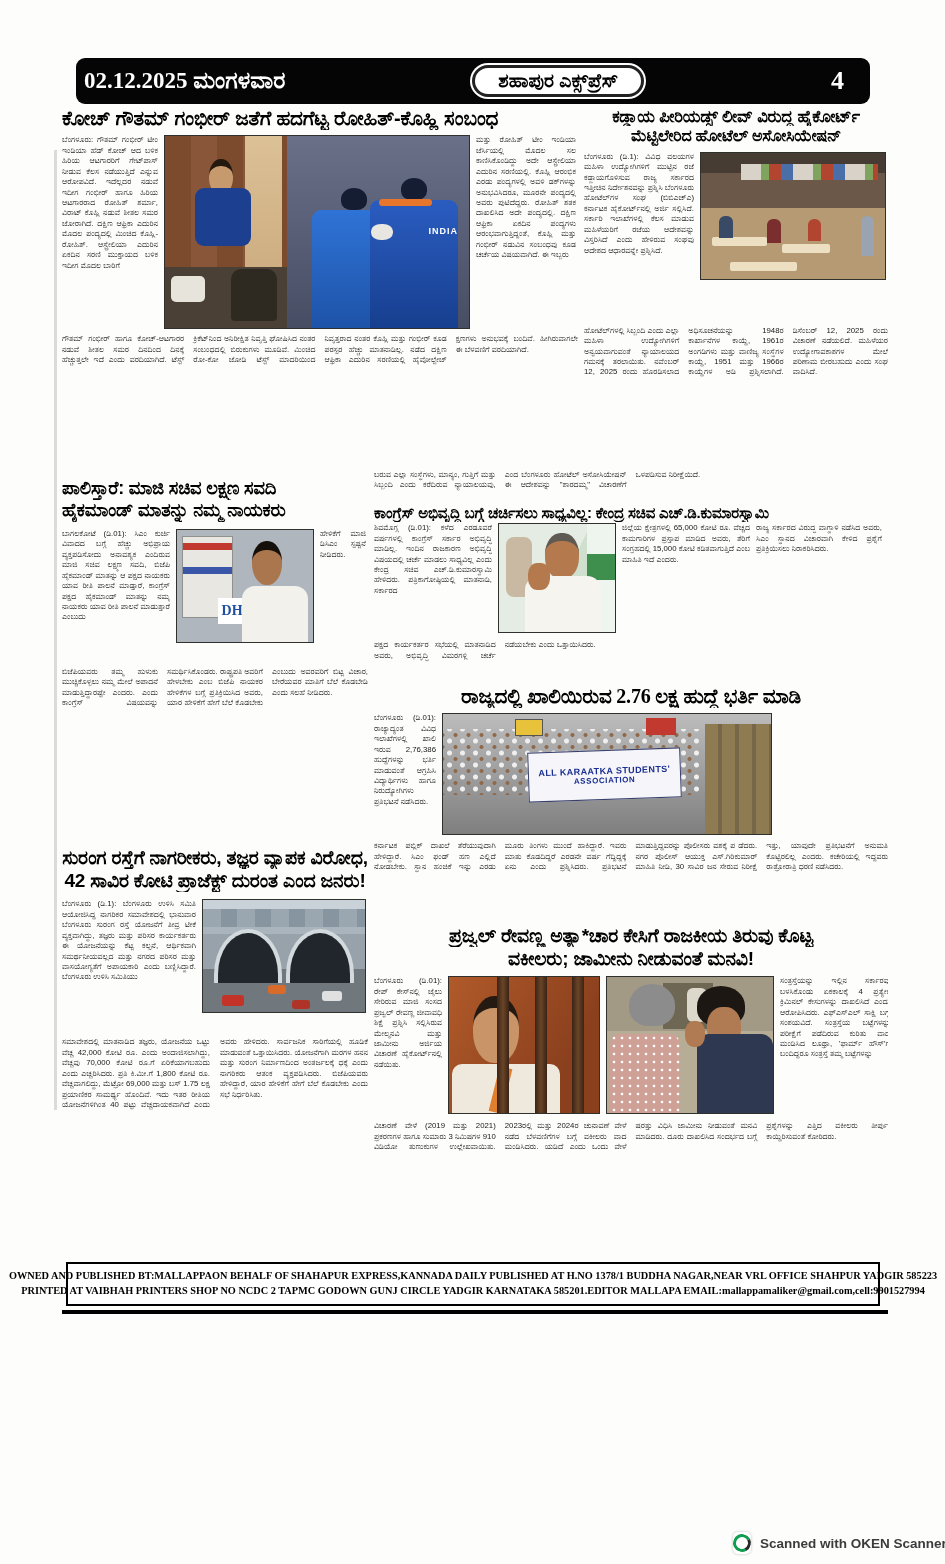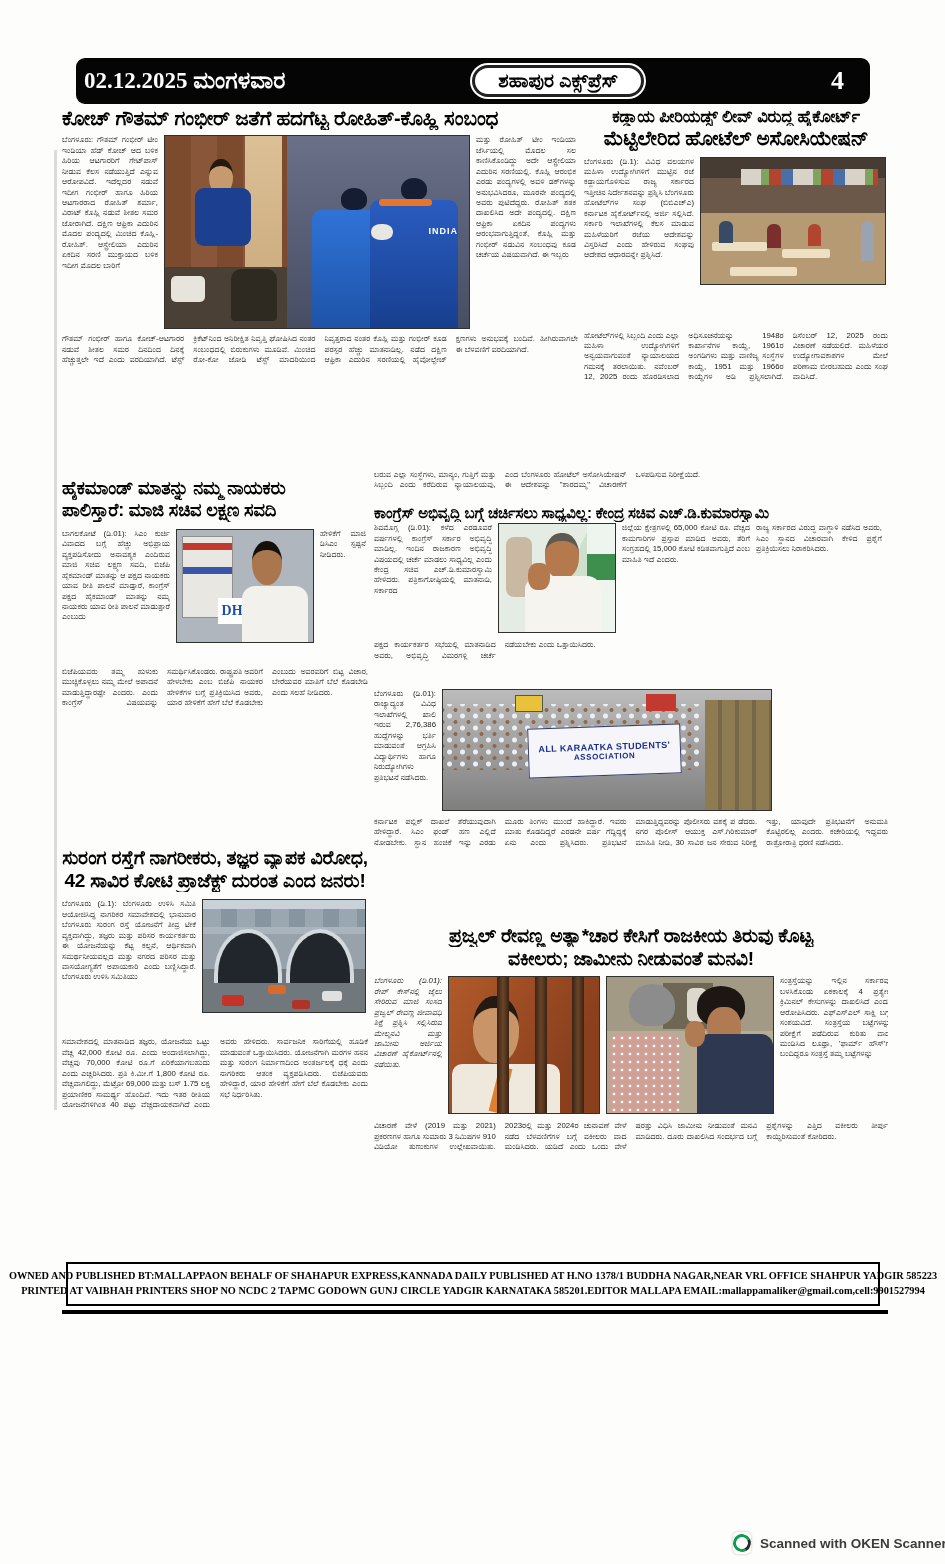--- a/index.html
+++ b/index.html
@@ -163,40 +163,40 @@
           <div class="gloves"></div>
         </div>
       </figure>
       <div class="tcol bt" style="width:100px;height:192px;">ಮತ್ತು ರೋಹಿತ್ ಟೀಂ ಇಂಡಿಯಾ ಜೆರ್ಸಿಯಲ್ಲಿ ಮೊದಲ ಸಲ ಕಾಣಿಸಿಕೊಂಡಿದ್ದು ಅದೇ ಆಸ್ಟ್ರೇಲಿಯಾ ಎದುರಿನ ಸರಣಿಯಲ್ಲಿ. ಕೊಹ್ಲಿ ಆರಂಭಿಕ ಎರಡು ಪಂದ್ಯಗಳಲ್ಲಿ ಅವಳಿ ಡಕ್‌ಗಳನ್ನು ಅನುಭವಿಸಿದರೂ, ಮೂರನೇ ಪಂದ್ಯದಲ್ಲಿ ಅವರು ಪುಟಿದೆದ್ದರು. ರೋಹಿತ್ ಶತಕ ದಾಖಲಿಸಿದ ಅದೇ ಪಂದ್ಯದಲ್ಲಿ. ದಕ್ಷಿಣ ಆಫ್ರಿಕಾ ಏಕದಿನ ಪಂದ್ಯಗಳು ಆರಂಭವಾಗುತ್ತಿದ್ದಂತೆ, ಕೊಹ್ಲಿ ಮತ್ತು ಗಂಭೀರ್ ನಡುವಿನ ಸಂಬಂಧವು ಕೂಡ ಚರ್ಚೆಯ ವಿಷಯವಾಗಿದೆ. ಈ ಇಬ್ಬರು</div>
     </div>
     <div class="bt cols-4" style="margin-top:5px;height:126px;">ಗೌತಮ್ ಗಂಭೀರ್ ಹಾಗೂ ಕೋಚ್-ಆಟಗಾರರ ನಡುವೆ ಶೀತಲ ಸಮರ ದಿನದಿಂದ ದಿನಕ್ಕೆ ಹೆಚ್ಚುತ್ತಲೇ ಇದೆ ಎಂದು ವರದಿಯಾಗಿದೆ. ಟೆಸ್ಟ್ ಕ್ರಿಕೆಟ್‌ನಿಂದ ಅನಿರೀಕ್ಷಿತ ನಿವೃತ್ತಿ ಘೋಷಿಸಿದ ನಂತರ ಸಂಬಂಧದಲ್ಲಿ ಬಿರುಕುಗಳು ಮೂಡಿವೆ. ಮಿಂಚಿದ ರೋ-ಕೋ ಜೋಡಿ ಟೆಸ್ಟ್ ಮಾದರಿಯಿಂದ ನಿವೃತ್ತರಾದ ನಂತರ ಕೊಹ್ಲಿ ಮತ್ತು ಗಂಭೀರ್ ಕೂಡ ಪರಸ್ಪರ ಹೆಚ್ಚು ಮಾತನಾಡಿಲ್ಲ. ನಡೆದ ದಕ್ಷಿಣ ಆಫ್ರಿಕಾ ಎದುರಿನ ಸರಣಿಯಲ್ಲಿ ಹೈವೋಲ್ಟೇಜ್ ಕ್ಷಣಗಳು ಅನುಭವಕ್ಕೆ ಬಂದಿವೆ. ಹೀಗಿರುವಾಗಲೇ ಈ ಬೆಳವಣಿಗೆ ವರದಿಯಾಗಿದೆ.</div>
   </section>
 
   <section id="art-hotel" style="left:584px;top:106px;width:304px;height:364px;">
     <h2 class="hl hl-c" style="font-size:16.5px;">ಕಡ್ಡಾಯ ಪೀರಿಯಡ್ಸ್ ಲೀವ್ ವಿರುದ್ಧ ಹೈಕೋರ್ಟ್</h2>
-    <h2 class="hl hl-c" style="font-size:20px;">ಮೆಟ್ಟಿಲೇರಿದ ಹೋಟೆಲ್ ಅಸೋಸಿಯೇಷನ್</h2>
+    <h2 class="hl hl-c" style="font-size:16px;font-family:Liberation Serif, serif;">ಮೆಟ್ಟಿಲೇರಿದ ಹೋಟೆಲ್ ಅಸೋಸಿಯೇಷನ್</h2>
     <div class="row" style="margin-top:6px;">
       <div class="tcol bt" style="width:110px;height:168px;">ಬೆಂಗಳೂರು (ಡಿ.1): ವಿವಿಧ ವಲಯಗಳ ಮಹಿಳಾ ಉದ್ಯೋಗಿಗಳಿಗೆ ಮುಟ್ಟಿನ ರಜೆ ಕಡ್ಡಾಯಗೊಳಿಸುವ ರಾಜ್ಯ ಸರ್ಕಾರದ ಇತ್ತೀಚಿನ ನಿರ್ದೇಶನವನ್ನು ಪ್ರಶ್ನಿಸಿ ಬೆಂಗಳೂರು ಹೋಟೆಲ್‌ಗಳ ಸಂಘ (ಬಿಬಿಎಚ್‌ಎ) ಕರ್ನಾಟಕ ಹೈಕೋರ್ಟ್‌ನಲ್ಲಿ ಅರ್ಜಿ ಸಲ್ಲಿಸಿದೆ. ಸರ್ಕಾರಿ ಇಲಾಖೆಗಳಲ್ಲಿ ಕೆಲಸ ಮಾಡುವ ಮಹಿಳೆಯರಿಗೆ ರಜೆಯ ಆದೇಶವನ್ನು ವಿಸ್ತರಿಸಿದೆ ಎಂದು ಹೇಳಿರುವ ಸಂಘವು ಆದೇಶದ ಆಧಾರವನ್ನೇ ಪ್ರಶ್ನಿಸಿದೆ.</div>
       <figure class="photo photo-rest" style="width:184px;height:126px;">
         <div class="r-screens"></div>
         <div class="r-table" style="left:6%;bottom:26%;width:30%;"></div>
         <div class="r-table" style="left:44%;bottom:20%;width:26%;"></div>
         <div class="r-table" style="left:16%;bottom:6%;width:36%;"></div>
         <div class="r-person" style="left:10%;bottom:32%;width:14px;height:22px;background:#384a66;"></div>
         <div class="r-person" style="left:36%;bottom:28%;width:14px;height:24px;background:#7a2e2e;"></div>
         <div class="r-person" style="left:58%;bottom:30%;width:13px;height:22px;background:#b2452f;"></div>
         <div class="r-person" style="right:6%;bottom:18%;width:13px;height:40px;background:#9aa4b0;"></div>
       </figure>
     </div>
     <div class="bt cols-3" style="margin-top:6px;height:158px;">ಹೋಟೆಲ್‌ಗಳಲ್ಲಿ ಸಿಬ್ಬಂದಿ ಎಂದು ಎಲ್ಲಾ ಮಹಿಳಾ ಉದ್ಯೋಗಿಗಳಿಗೆ ಅನ್ವಯವಾಗುವಂತೆ ನ್ಯಾಯಾಲಯದ ಗಮನಕ್ಕೆ ತರಲಾಯಿತು. ನವೆಂಬರ್ 12, 2025 ರಂದು ಹೊರಡಿಸಲಾದ ಅಧಿಸೂಚನೆಯನ್ನು 1948ರ ಕಾರ್ಖಾನೆಗಳ ಕಾಯ್ದೆ, 1961ರ ಅಂಗಡಿಗಳು ಮತ್ತು ವಾಣಿಜ್ಯ ಸಂಸ್ಥೆಗಳ ಕಾಯ್ದೆ, 1951 ಮತ್ತು 1966ರ ಕಾಯ್ದೆಗಳ ಅಡಿ ಪ್ರಶ್ನಿಸಲಾಗಿದೆ. ಡಿಸೆಂಬರ್ 12, 2025 ರಂದು ವಿಚಾರಣೆ ನಡೆಯಲಿದೆ. ಮಹಿಳೆಯರ ಉದ್ಯೋಗಾವಕಾಶಗಳ ಮೇಲೆ ಪರಿಣಾಮ ಬೀರಬಹುದು ಎಂದು ಸಂಘ ವಾದಿಸಿದೆ.</div>
   </section>
 
   <section id="art-savadi" style="left:62px;top:478px;width:306px;height:366px;">
+    <h2 class="hl" style="font-size:18px;">ಪಾಲಿಸ್ತಾರೆ: ಮಾಜಿ ಸಚಿವ ಲಕ್ಷ್ಮಣ ಸವದಿ</h2>
     <h2 class="hl" style="font-size:18px;">ಹೈಕಮಾಂಡ್ ಮಾತನ್ನು ನಮ್ಮ ನಾಯಕರು</h2>
-    <h2 class="hl" style="font-size:18px;">ಪಾಲಿಸ್ತಾರೆ: ಮಾಜಿ ಸಚಿವ ಲಕ್ಷ್ಮಣ ಸವದಿ</h2>
     <div class="row" style="margin-top:7px;">
       <div class="tcol bt" style="width:108px;height:130px;">ಬಾಗಲಕೋಟೆ (ಡಿ.01): ಸಿಎಂ ಕುರ್ಚಿ ವಿವಾದದ ಬಗ್ಗೆ ಹೆಚ್ಚು ಅಭಿಪ್ರಾಯ ವ್ಯಕ್ತಪಡಿಸೋದು ಅನಾವಶ್ಯಕ ಎಂದಿರುವ ಮಾಜಿ ಸಚಿವ ಲಕ್ಷ್ಮಣ ಸವದಿ, ಬಿಜೆಪಿ ಹೈಕಮಾಂಡ್ ಮಾತನ್ನು ಆ ಪಕ್ಷದ ನಾಯಕರು ಯಾವ ರೀತಿ ಪಾಲನೆ ಮಾಡ್ತಾರೆ, ಕಾಂಗ್ರೆಸ್ ಪಕ್ಷದ ಹೈಕಮಾಂಡ್ ಮಾತನ್ನು ನಮ್ಮ ನಾಯಕರು ಯಾವ ರೀತಿ ಪಾಲನೆ ಮಾಡುತ್ತಾರೆ ಎಂಬುದು</div>
       <figure class="photo photo-savadi" style="width:136px;height:112px;">
         <div class="dh-rack">
           <div class="dh-strip1"></div>
           <div class="dh-strip2"></div>
         </div>
         <div class="dh-box">DH</div>
         <div class="sv-head"></div>
         <div class="sv-torso"></div>
@@ -219,20 +219,21 @@
         <div class="hdk-torso"></div>
         <div class="hdk-hand"></div>
       </figure>
       <div class="tcol bt" style="width:128px;height:112px;">ಜಿಲ್ಲೆಯ ಕ್ಷೇತ್ರಗಳಲ್ಲಿ 65,000 ಕೋಟಿ ರೂ. ವೆಚ್ಚದ ಕಾಮಗಾರಿಗಳ ಪ್ರಸ್ತಾಪ ಮಾಡಿದ ಅವರು, ತೆರಿಗೆ ಸಂಗ್ರಹದಲ್ಲಿ 15,000 ಕೋಟಿ ಕಡಿತವಾಗುತ್ತಿದೆ ಎಂಬ ಮಾಹಿತಿ ಇದೆ ಎಂದರು.</div>
       <div class="tcol bt" style="width:126px;height:112px;">ರಾಜ್ಯ ಸರ್ಕಾರದ ವಿರುದ್ಧ ವಾಗ್ದಾಳಿ ನಡೆಸಿದ ಅವರು, ಸಿಎಂ ಸ್ಥಾನದ ವಿಚಾರವಾಗಿ ಕೇಳಿದ ಪ್ರಶ್ನೆಗೆ ಪ್ರತಿಕ್ರಿಯಿಸಲು ನಿರಾಕರಿಸಿದರು.</div>
     </div>
     <div class="bt cols-4" style="margin-top:5px;height:34px;">ಪಕ್ಷದ ಕಾರ್ಯಕರ್ತರ ಸಭೆಯಲ್ಲಿ ಮಾತನಾಡಿದ ಅವರು, ಅಭಿವೃದ್ಧಿ ವಿಮರಗಳ್ಲಿ ಚರ್ಚೆ ನಡೆಯಬೇಕು ಎಂದು ಒತ್ತಾಯಿಸಿದರು.</div>
   </section>
 
   <section id="art-jobs" style="left:374px;top:684px;width:514px;height:238px;">
+    <h2 class="hl hl-c" style="font-size:20px;font-family:'Liberation Serif',serif;">ರಾಜ್ಯದಲ್ಲಿ ಖಾಲಿಯಿರುವ 2.76 ಲಕ್ಷ ಹುದ್ದೆ ಭರ್ತಿ ಮಾಡಿ</h2>
     <div class="row" style="margin-top:5px;">
       <div class="tcol bt" style="width:62px;height:122px;">ಬೆಂಗಳೂರು (ಡಿ.01): ರಾಜ್ಯಾದ್ಯಂತ ವಿವಿಧ ಇಲಾಖೆಗಳಲ್ಲಿ ಖಾಲಿ ಇರುವ 2,76,386 ಹುದ್ದೆಗಳನ್ನು ಭರ್ತಿ ಮಾಡುವಂತೆ ಆಗ್ರಹಿಸಿ ವಿದ್ಯಾರ್ಥಿಗಳು ಹಾಗೂ ನಿರುದ್ಯೋಗಿಗಳು ಪ್ರತಿಭಟನೆ ನಡೆಸಿದರು.</div>
       <figure class="photo photo-protest" style="width:328px;height:120px;">
         <div class="pr-crowd"></div>
         <div class="pr-sign-y"></div>
         <div class="pr-sign-r"></div>
         <div class="pr-banner">
           <span class="pr-b1">ALL KARAATKA STUDENTS'</span>
           <span class="pr-b2">ASSOCIATION</span>
         </div>
@@ -257,21 +258,21 @@
         <div class="tn-car" style="right:34%;bottom:3%;width:18px;height:9px;background:#b03327;"></div>
       </figure>
     </div>
     <div class="bt cols-2" style="margin-top:8px;height:214px;">ಸಮಾವೇಶದಲ್ಲಿ ಮಾತನಾಡಿದ ತಜ್ಞರು, ಯೋಜನೆಯ ಒಟ್ಟು ವೆಚ್ಚ 42,000 ಕೋಟಿ ರೂ. ಎಂದು ಅಂದಾಜಿಸಲಾಗಿದ್ದು, ವೆಚ್ಚವು 70,000 ಕೋಟಿ ರೂ.ಗೆ ಏರಿಕೆಯಾಗಬಹುದು ಎಂದು ಎಚ್ಚರಿಸಿದರು. ಪ್ರತಿ ಕಿ.ಮೀ.ಗೆ 1,800 ಕೋಟಿ ರೂ. ವೆಚ್ಚವಾಗಲಿದ್ದು, ಮೆಟ್ರೋ 69,000 ಮತ್ತು ಬಸ್ 1.75 ಲಕ್ಷ ಪ್ರಯಾಣಿಕರ ಸಾಮರ್ಥ್ಯ ಹೊಂದಿವೆ. ಇದು ಇತರ ರೀತಿಯ ಯೋಜನೆಗಳಿಗಿಂತ 40 ಪಟ್ಟು ವೆಚ್ಚದಾಯಕವಾಗಿದೆ ಎಂದು ಅವರು ಹೇಳಿದರು. ಸಾರ್ವಜನಿಕ ಸಾರಿಗೆಯಲ್ಲಿ ಹೂಡಿಕೆ ಮಾಡುವಂತೆ ಒತ್ತಾಯಿಸಿದರು. ಯೋಜನೆಗಾಗಿ ಮರಗಳ ಹನನ ಮತ್ತು ಸುರಂಗ ನಿರ್ಮಾಣದಿಂದ ಅಂತರ್ಜಲಕ್ಕೆ ಧಕ್ಕೆ ಎಂದು ನಾಗರಿಕರು ಆತಂಕ ವ್ಯಕ್ತಪಡಿಸಿದರು. ಬಿಜೆಪಿಯವರು ಹೇಳಿದ್ದಾರೆ, ಯಾರ ಹೇಳಿಕೆಗೆ ಹೇಗೆ ಬೆಲೆ ಕೊಡಬೇಕು ಎಂದು ಸಭೆ ನಿರ್ಧರಿಸಿತು.</div>
   </section>
 
   <section id="art-prajwal" style="left:374px;top:924px;width:514px;height:332px;">
     <h2 class="hl hl-c" style="font-size:19px;">ಪ್ರಜ್ವಲ್ ರೇವಣ್ಣ ಅತ್ಯಾ*ಚಾರ ಕೇಸಿಗೆ ರಾಜಕೀಯ ತಿರುವು ಕೊಟ್ಟ</h2>
     <h2 class="hl hl-c" style="font-size:19px;">ವಕೀಲರು; ಜಾಮೀನು ನೀಡುವಂತೆ ಮನವಿ!</h2>
     <div class="row" style="margin-top:6px;">
-      <div class="tcol bt" style="width:68px;height:138px;font-style:italic;">ಬೆಂಗಳೂರು (ಡಿ.01): ರೇಪ್ ಕೇಸ್‌ನಲ್ಲಿ ಜೈಲು ಸೇರಿರುವ ಮಾಜಿ ಸಂಸದ ಪ್ರಜ್ವಲ್ ರೇವಣ್ಣ ಜೀವಾವಧಿ ಶಿಕ್ಷೆ ಪ್ರಶ್ನಿಸಿ ಸಲ್ಲಿಸಿರುವ ಮೇಲ್ಮನವಿ ಮತ್ತು ಜಾಮೀನು ಅರ್ಜಿಯ ವಿಚಾರಣೆ ಹೈಕೋರ್ಟ್‌ನಲ್ಲಿ ನಡೆಯಿತು.</div>
+      <div class="tcol bt" style="width:68px;height:138px;">ಬೆಂಗಳೂರು (ಡಿ.01): ರೇಪ್ ಕೇಸ್‌ನಲ್ಲಿ ಜೈಲು ಸೇರಿರುವ ಮಾಜಿ ಸಂಸದ ಪ್ರಜ್ವಲ್ ರೇವಣ್ಣ ಜೀವಾವಧಿ ಶಿಕ್ಷೆ ಪ್ರಶ್ನಿಸಿ ಸಲ್ಲಿಸಿರುವ ಮೇಲ್ಮನವಿ ಮತ್ತು ಜಾಮೀನು ಅರ್ಜಿಯ ವಿಚಾರಣೆ ಹೈಕೋರ್ಟ್‌ನಲ್ಲಿ ನಡೆಯಿತು.</div>
       <figure class="photo photo-jail" style="width:150px;height:136px;">
         <div class="pj-face"></div>
         <div class="pj-torso"></div>
         <div class="pj-sash"></div>
         <div class="pj-bar" style="left:32%;"></div>
         <div class="pj-bar" style="left:57%;"></div>
         <div class="pj-bar" style="left:82%;"></div>
       </figure>
       <figure class="photo photo-cust" style="width:166px;height:136px;">
         <div class="cu-window"></div>

